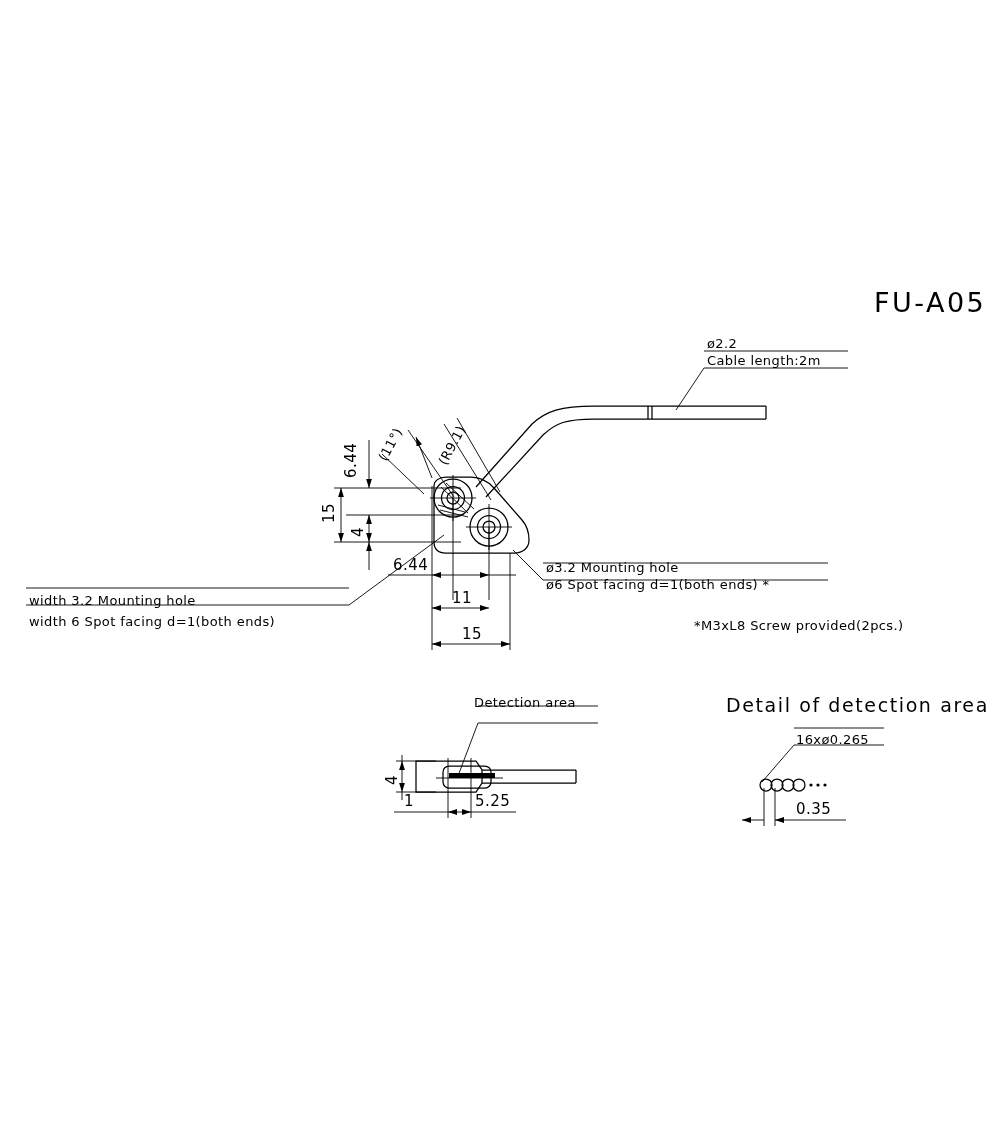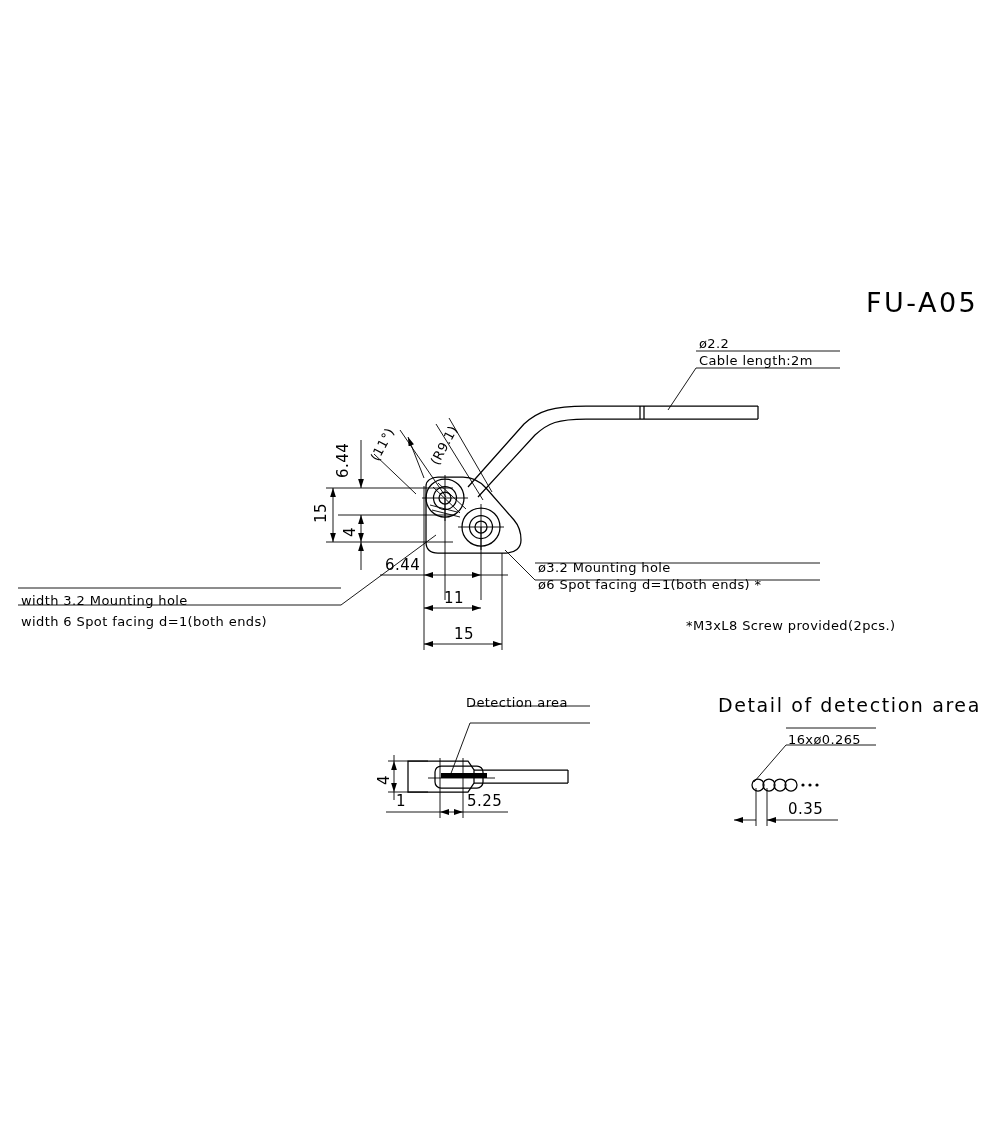--- a/index.html
+++ b/index.html
@@ -10,21 +10,21 @@
   body {
     width: 1000px;
     height: 1122px;
     position: relative;
     font-family: "DejaVu Sans", sans-serif;
     color: #000000;
     overflow: hidden;
   }
   #drawing-root {
     position: absolute;
-    left: 8px;
+    left: 16px;
     top: 0;
     width: 875px;
     height: 1122px;
   }
   svg.sheet {
     display: block;
     width: 1000px;
     height: 1122px;
   }
   .thin {

